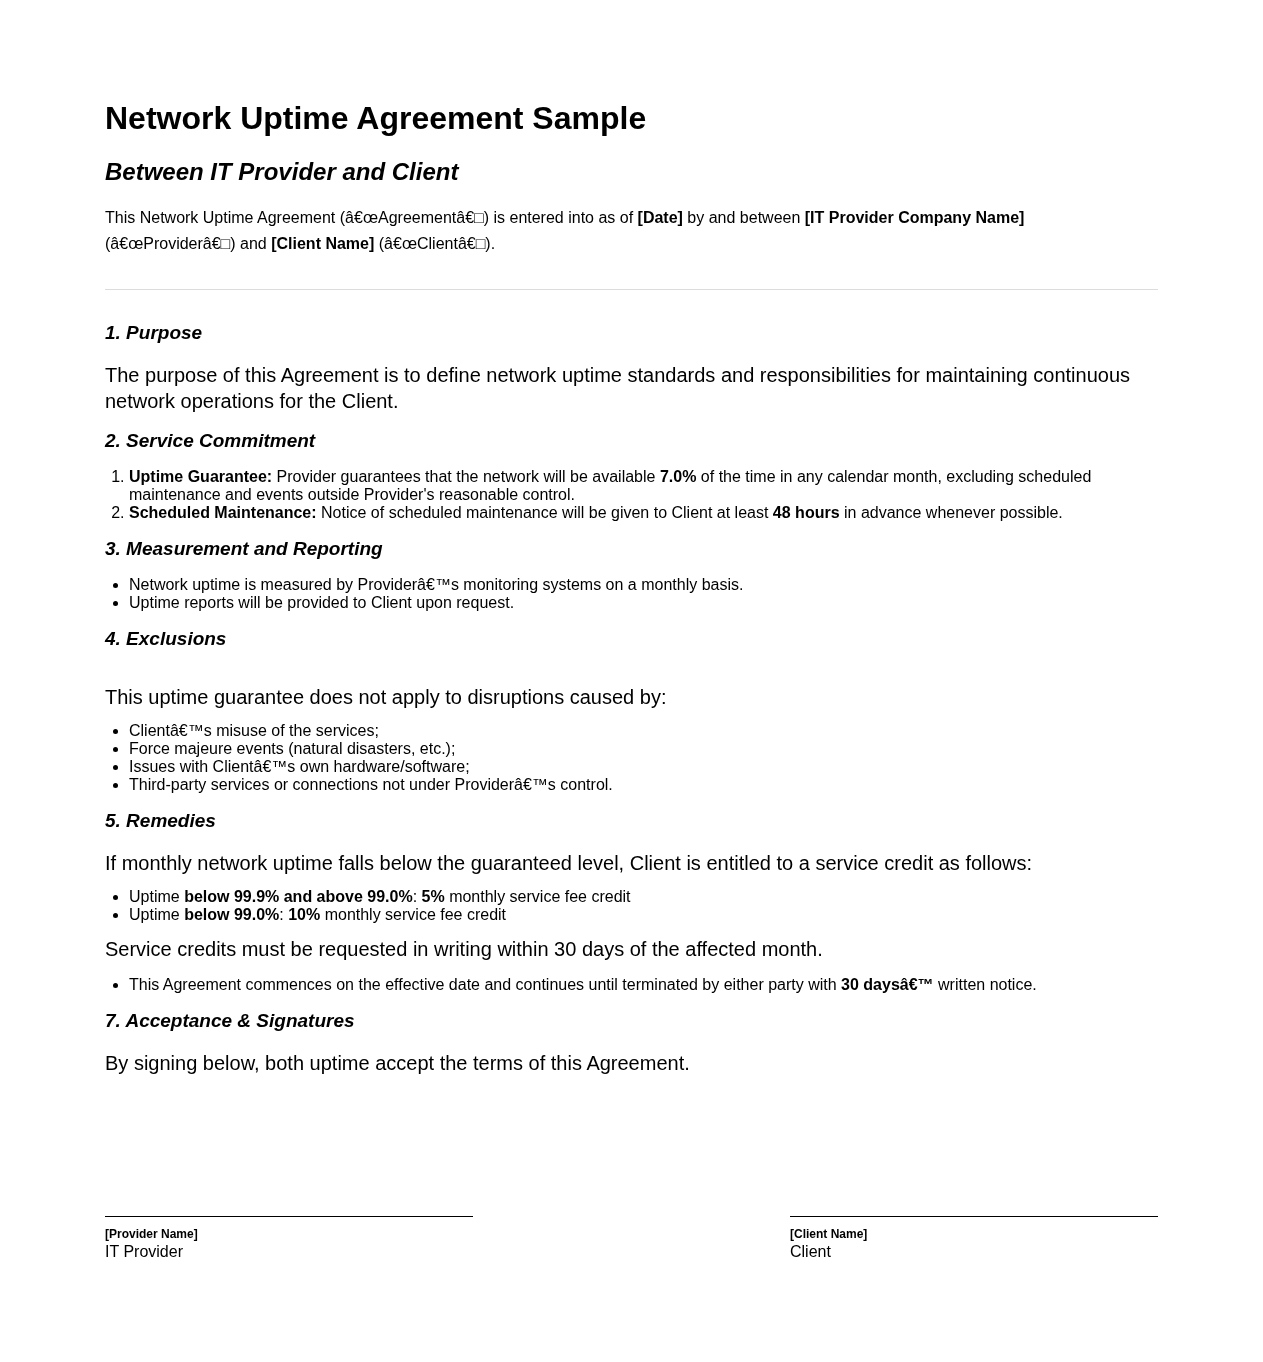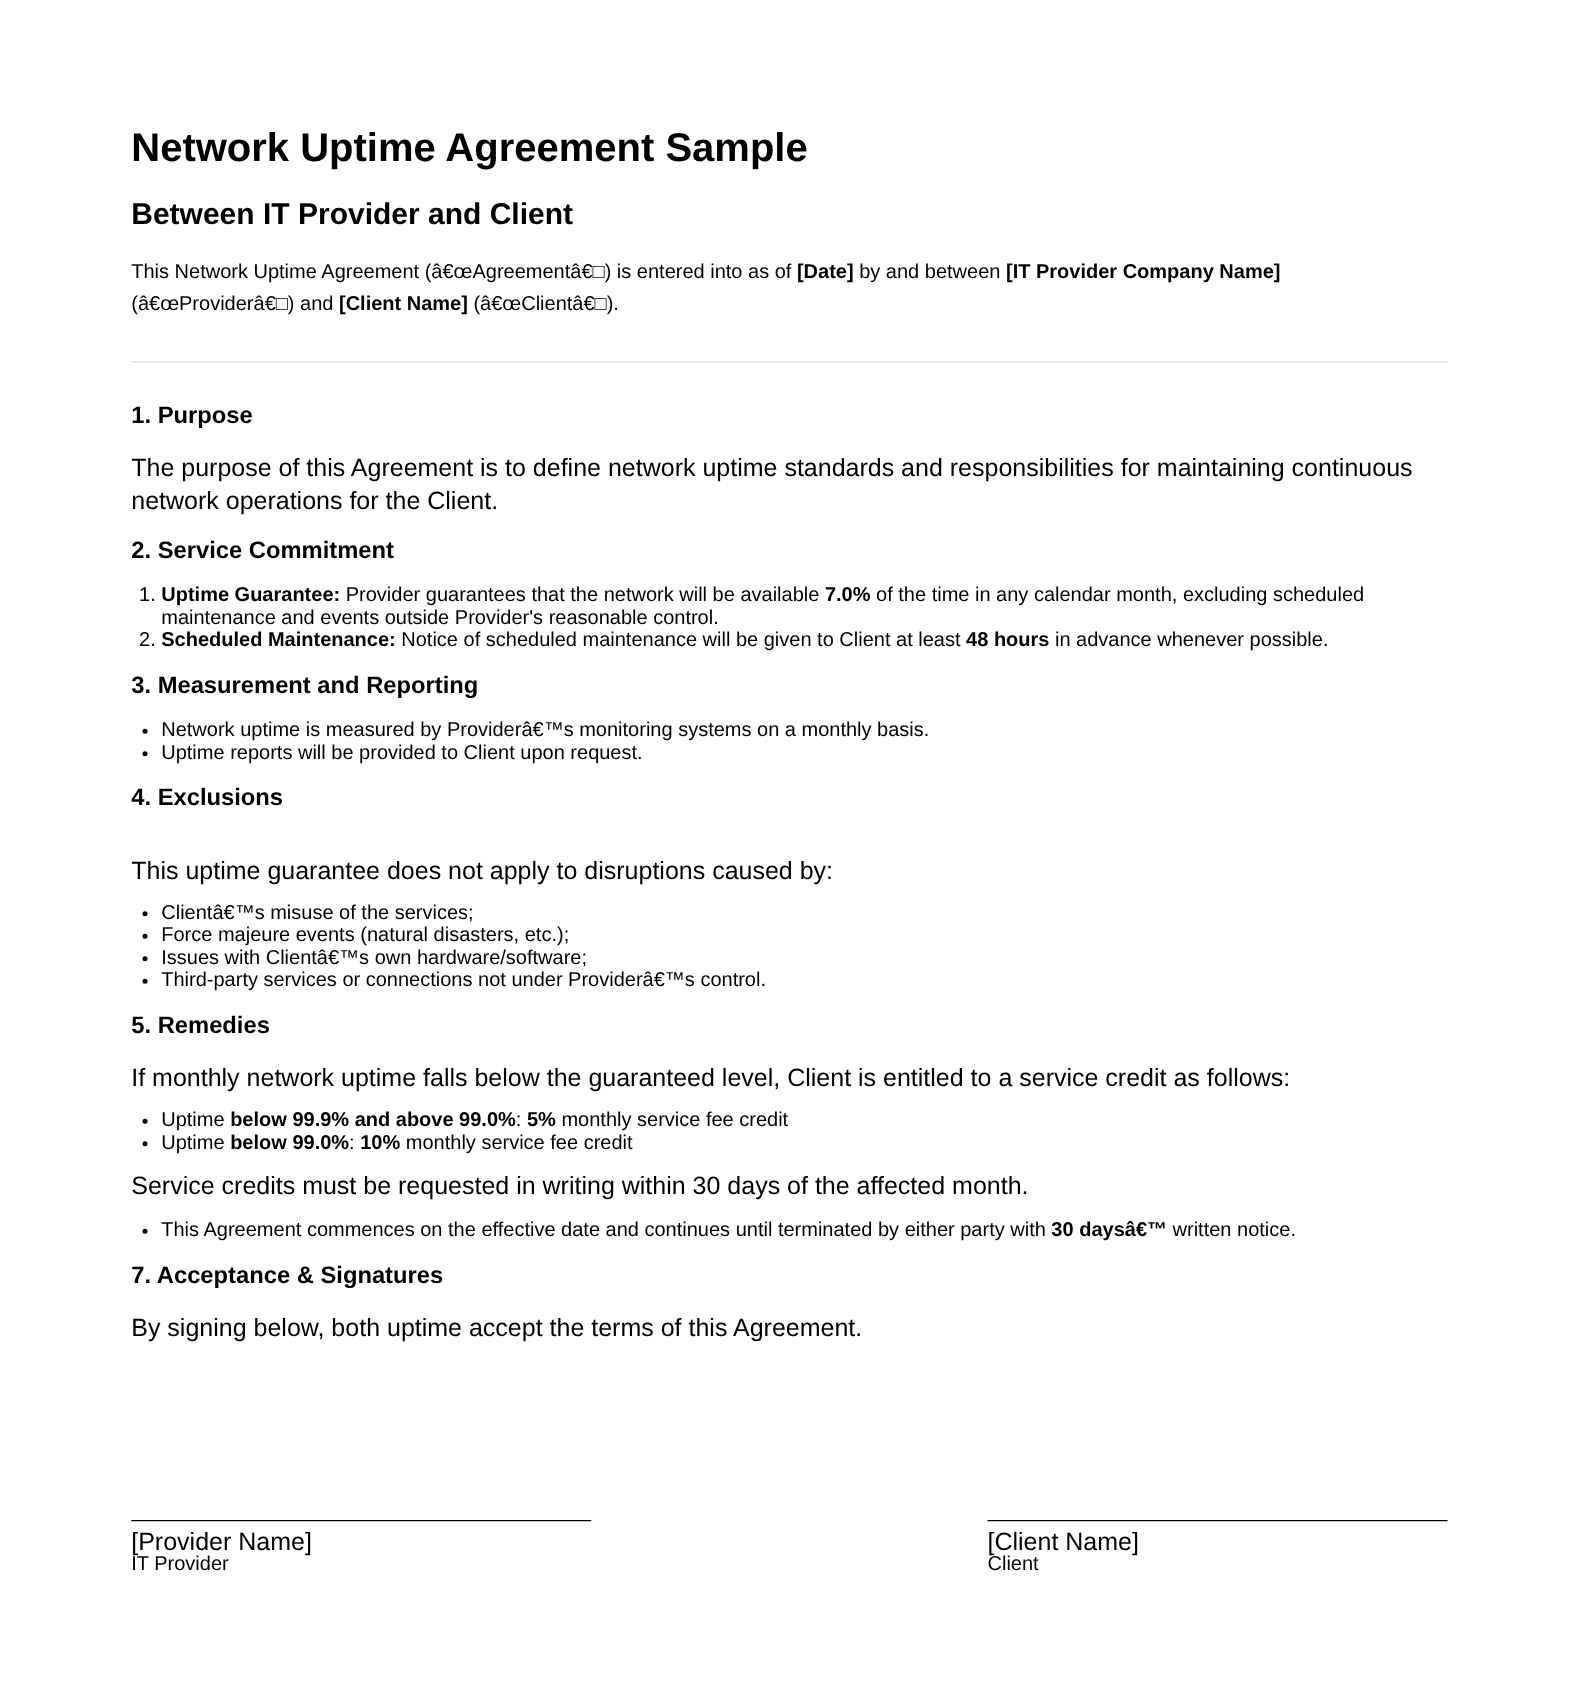--- a/index.html
+++ b/index.html
@@ -8,47 +8,47 @@
       font-family: "Liberation Sans", sans-serif;
       color: #000000;
     }
     .page { position: relative; padding: 0 105px; }
     h1 {
       font-size: 32px; font-weight: bold; margin: 0;
       position: absolute; top: 99px; left: 105px; line-height: 38px;
     }
     h2.subtitle {
       font-size: 24px; font-weight: bold; margin: 0;
-      position: absolute; top: 157px; left: 105px; line-height: 30px;
+      position: absolute; top: 157px; left: 105px; line-height: 30px; font-style: italic;
     }
     .intro {
       position: absolute; top: 205px; left: 105px; width: 1053px;
       font-size: 16px; line-height: 26px; margin: 0;
     }
     .divider {
       position: absolute; top: 289px; left: 105px; width: 1053px;
       height: 0; border: 0; border-top: 1px solid #dcdcdc; margin: 0;
     }
     .body-flow {
       position: absolute; top: 320px; left: 105px; width: 1053px;
     }
     h3 {
-      font-size: 19px; font-weight: bold; margin: 0; line-height: 26px;
+      font-size: 19px; font-weight: bold; margin: 0; line-height: 26px; font-style: italic;
     }
     p.para { font-size: 20px; line-height: 26px; margin: 0; }
     ol, ul { margin: 0; padding-left: 24px; font-size: 16px; line-height: 18px; }
     li { margin: 0; }
     b { font-weight: bold; }
     .sig-row {
       position: absolute; top: 1216px; left: 105px; width: 1053px;
       display: flex; justify-content: space-between;
     }
     .sig-block { width: 368px; }
     .sig-line { border-top: 1px solid #000000; height: 0; margin-bottom: 8px; }
-    .sig-name { font-size: 20px; font-weight: normal; line-height: 18px; }
+    .sig-name { font-size: 12px; font-weight: bold; line-height: 18px; }
     .sig-role { font-size: 16px; line-height: 18px; }
   </style>
 </head>
 <body>
 
 <div class="page">
 
   <h1>Network Uptime Agreement Sample</h1>
   <h2 class="subtitle">Between IT Provider and Client</h2>
 

